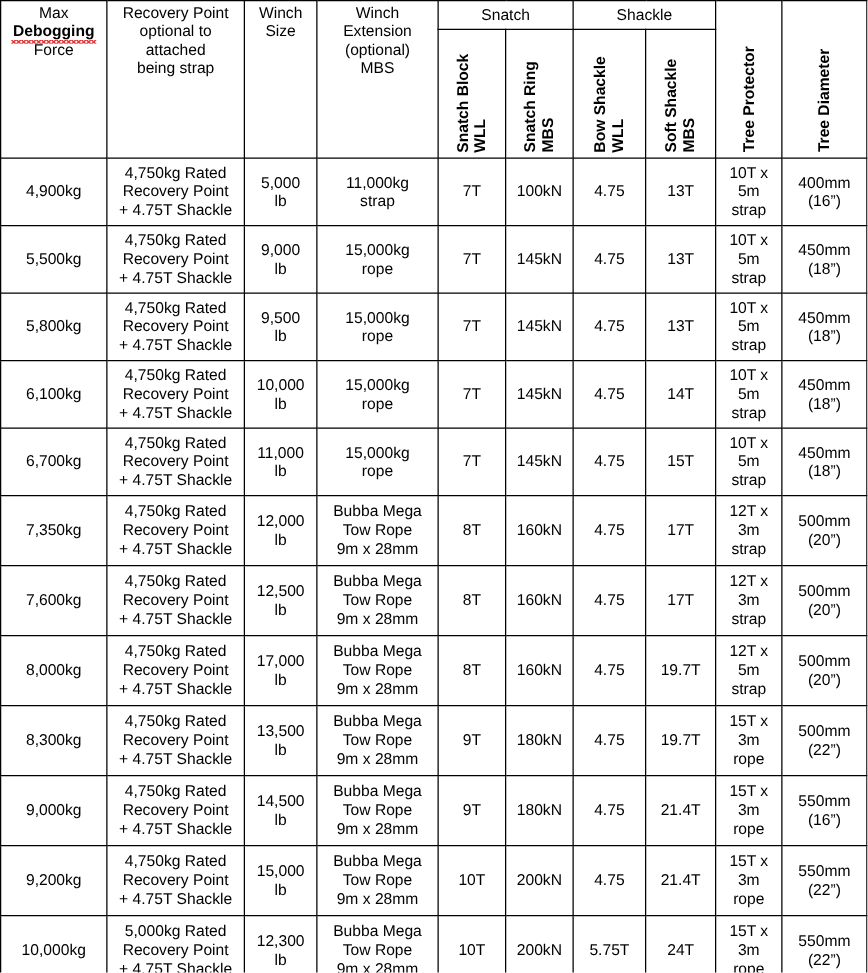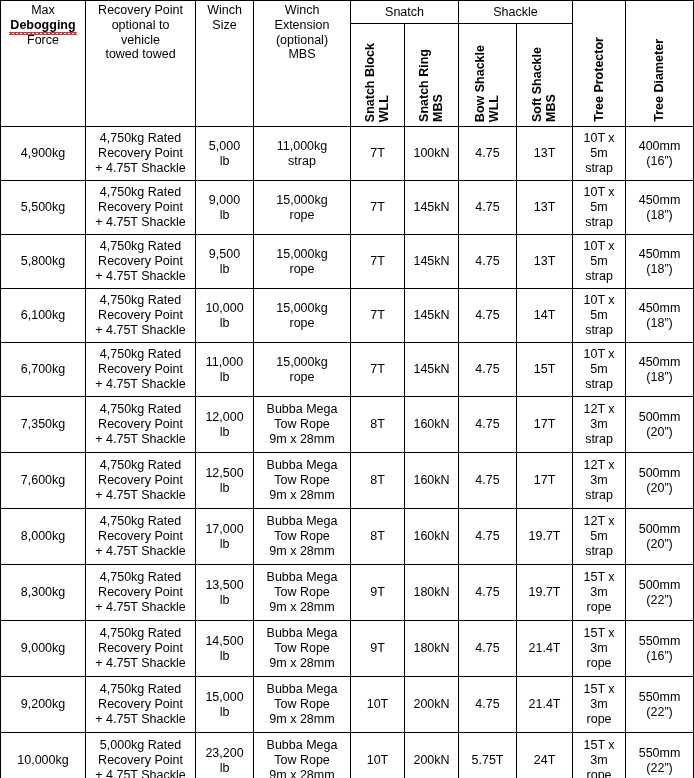--- a/index.html
+++ b/index.html
@@ -154,22 +154,22 @@
         <span class="head-inner">
           <span class="cellline">Max</span>
           <span class="cellline"><span class="spellerr">Debogging</span></span>
           <span class="cellline">Force</span>
         </span>
       </th>
       <th class="plain-head head-top" rowspan="2">
         <span class="head-inner">
           <span class="cellline">Recovery Point</span>
           <span class="cellline">optional to</span>
-          <span class="cellline">vehicle</span>
-          <span class="cellline">towed towed</span>
+          <span class="cellline">attached</span>
+          <span class="cellline">being strap</span>
         </span>
       </th>
       <th class="plain-head head-top" rowspan="2">
         <span class="head-inner">
           <span class="cellline">Winch</span>
           <span class="cellline">Size</span>
         </span>
       </th>
       <th class="plain-head head-top" rowspan="2">
         <span class="head-inner">
@@ -559,21 +559,21 @@
         </td>
       </tr>
       <tr class="tall">
         <td class="force">10,000kg</td>
         <td>
           <span class="cellline">5,000kg Rated</span>
           <span class="cellline">Recovery Point</span>
           <span class="cellline">+ 4.75T Shackle</span>
         </td>
         <td>
-          <span class="cellline">23,200</span>
+          <span class="cellline">12,300</span>
           <span class="cellline">lb</span>
         </td>
         <td>
           <span class="cellline">Bubba Mega</span>
           <span class="cellline">Tow Rope</span>
           <span class="cellline">9m x 28mm</span>
         </td>
         <td>10T</td>
         <td>200kN</td>
         <td>5.75T</td>

